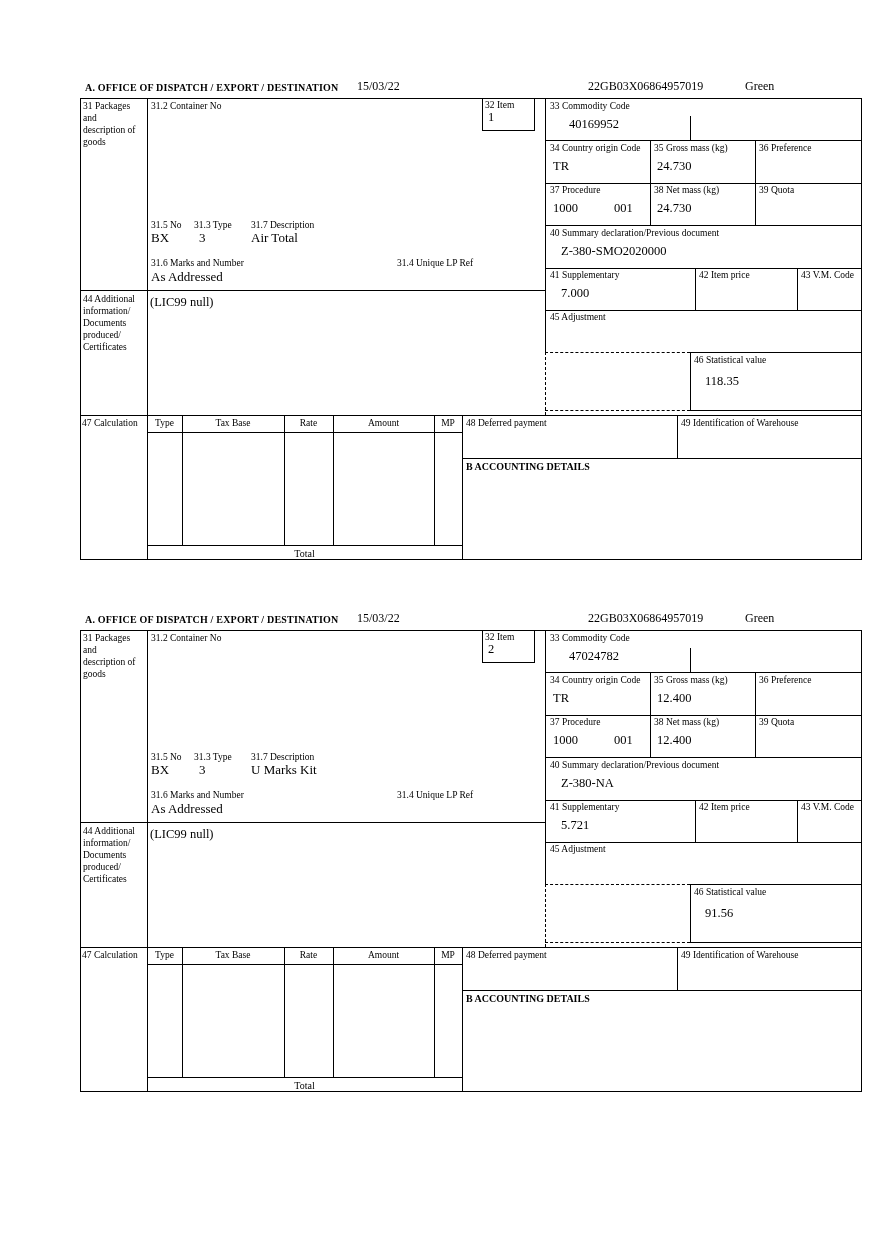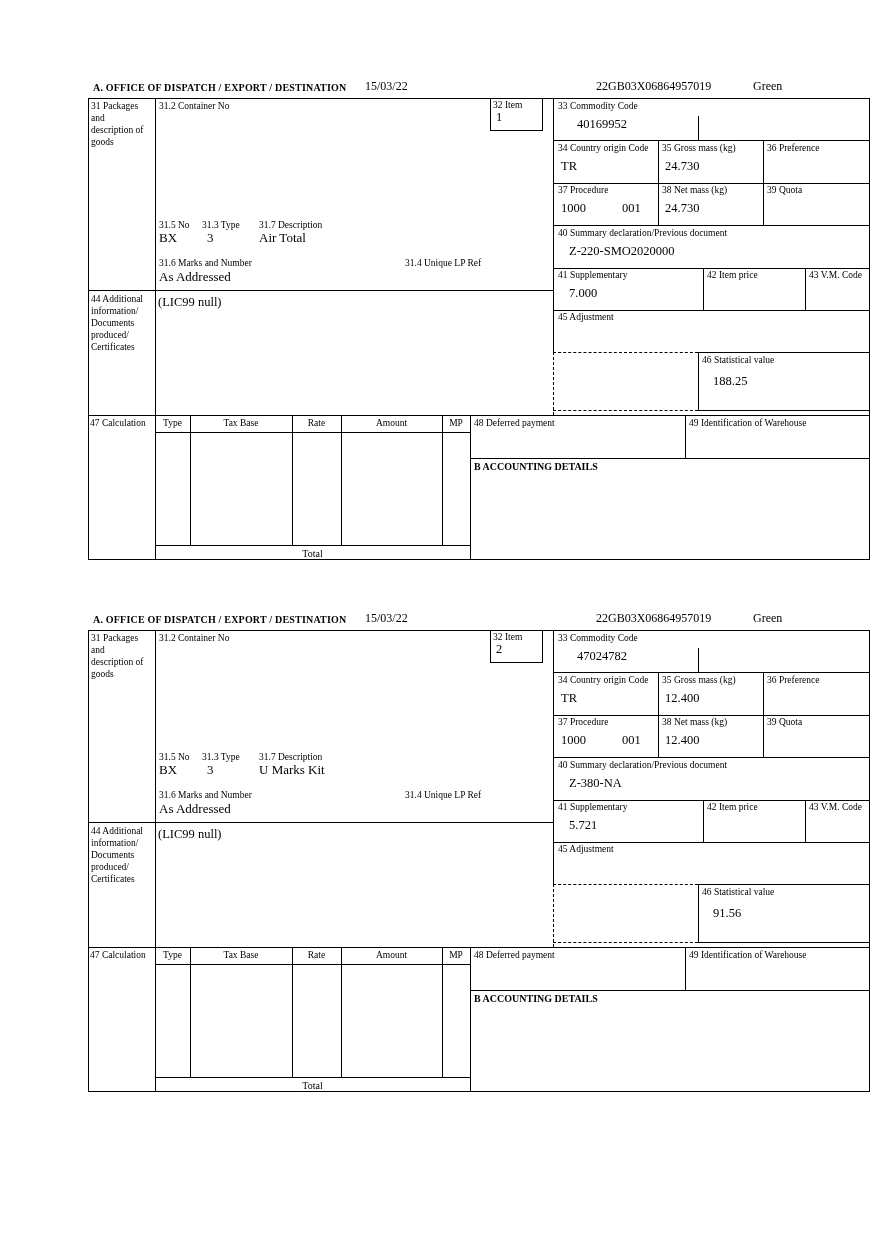--- a/index.html
+++ b/index.html
@@ -1,19 +1,19 @@
 <!DOCTYPE html>
 <html><head>
 <meta charset="utf-8">
 <style>
   * { margin:0; padding:0; box-sizing:border-box; }
   html,body { background:#fff; }
   body { width:882px; height:1250px; font-family:"Liberation Serif", serif; color:#000; }
   .sheet { position:relative; width:882px; height:1250px; background:#fff; overflow:hidden; }
-  .block { position:absolute; left:88px; width:720px; height:482px; }
+  .block { position:absolute; left:80px; width:720px; height:482px; }
   .form  { position:absolute; left:0; top:20px; width:782px; height:462px; }
   .hl  { position:absolute; height:1px; background:#000; }
   .vl  { position:absolute; width:1px;  background:#000; }
   .hld { position:absolute; height:0; border-top:1px dashed #000; }
   .vld { position:absolute; width:0;  border-left:1px dashed #000; }
   .lbl { position:absolute; font-size:9.5px; line-height:1.25; white-space:nowrap; }
   .wrap { white-space:normal; }
   .val { position:absolute; font-size:12.5px; white-space:nowrap; }
   .vbig { font-size:13px; }
   .b { font-weight:bold; }
@@ -88,33 +88,33 @@
     <div class="lbl" style="left:574px;top:87px">38 Net mass (kg)</div>
     <div class="val" style="left:577px;top:103px">24.730</div>
     <div class="lbl" style="left:679px;top:87px">39 Quota</div>
     <div class="lbl" style="left:71px;top:122px">31.5 No</div>
     <div class="lbl" style="left:114px;top:122px">31.3 Type</div>
     <div class="lbl" style="left:171px;top:122px">31.7 Description</div>
     <div class="val vbig" style="left:71px;top:132px">BX</div>
     <div class="val vbig" style="left:119px;top:132px">3</div>
     <div class="val vbig" style="left:171px;top:132px">Air Total</div>
     <div class="lbl" style="left:470px;top:130px">40 Summary declaration/Previous document</div>
-    <div class="val" style="left:481px;top:146px">Z-220-SMO2020000</div>
+    <div class="val" style="left:481px;top:146px">Z-380-SMO2020000</div>
     <div class="lbl" style="left:71px;top:160px">31.6 Marks and Number</div>
     <div class="lbl" style="left:317px;top:160px">31.4 Unique LP Ref</div>
     <div class="val vbig" style="left:71px;top:171px">As Addressed</div>
     <div class="lbl" style="left:470px;top:172px">41 Supplementary</div>
     <div class="val" style="left:481px;top:188px">7.000</div>
     <div class="lbl" style="left:619px;top:172px">42 Item price</div>
     <div class="lbl" style="left:721px;top:172px">43 V.M. Code</div>
     <div class="lbl wrap" style="left:3px;top:196px;width:56px">44 Additional information/ Documents produced/ Certificates</div>
     <div class="val" style="left:70px;top:197px">(LIC99 null)</div>
     <div class="lbl" style="left:470px;top:214px">45 Adjustment</div>
     <div class="lbl" style="left:614px;top:257px">46 Statistical value</div>
-    <div class="val" style="left:625px;top:276px">188.25</div>
+    <div class="val" style="left:625px;top:276px">118.35</div>
     <div class="lbl wrap" style="left:2px;top:320px;width:56px">47 Calculation</div>
     <div class="lbl ctr" style="left:67px;top:320px;width:35px">Type</div>
     <div class="lbl ctr" style="left:102px;top:320px;width:102px">Tax Base</div>
     <div class="lbl ctr" style="left:204px;top:320px;width:49px">Rate</div>
     <div class="lbl ctr" style="left:253px;top:320px;width:101px">Amount</div>
     <div class="lbl ctr" style="left:354px;top:320px;width:28px">MP</div>
     <div class="lbl ctr" style="left:67px;top:450px;width:315px;font-size:10px">Total</div>
     <div class="lbl" style="left:386px;top:320px">48 Deferred payment</div>
     <div class="lbl" style="left:601px;top:320px">49 Identification of Warehouse</div>
     <div class="lbl b" style="left:386px;top:363px;font-size:10px">B ACCOUNTING DETAILS</div>

